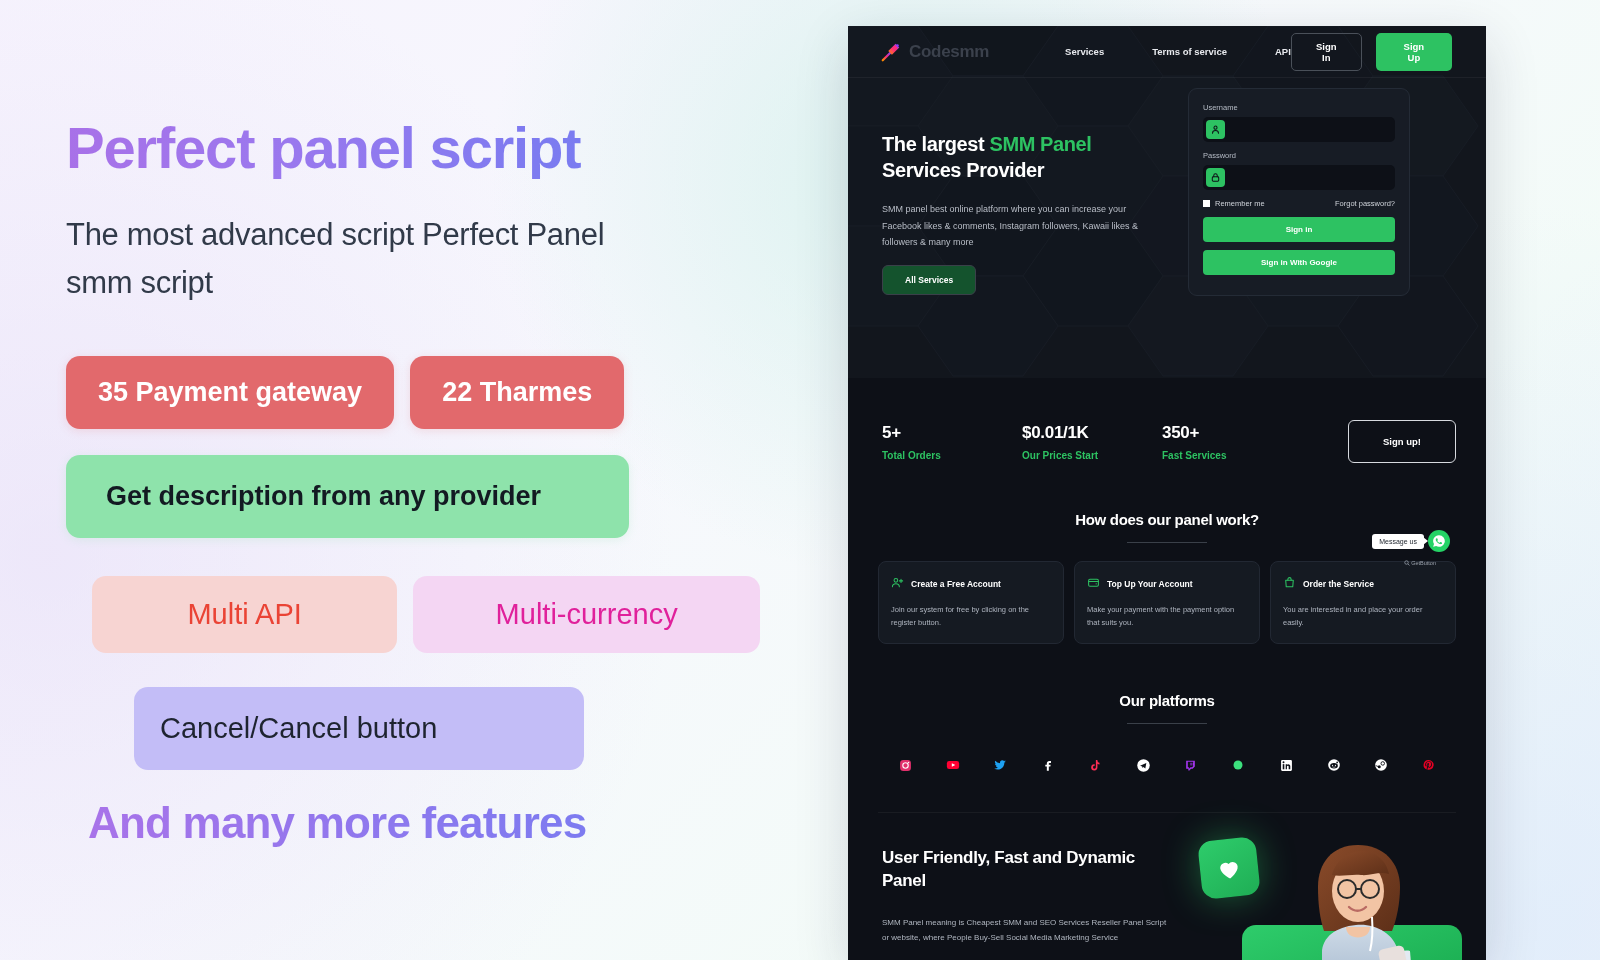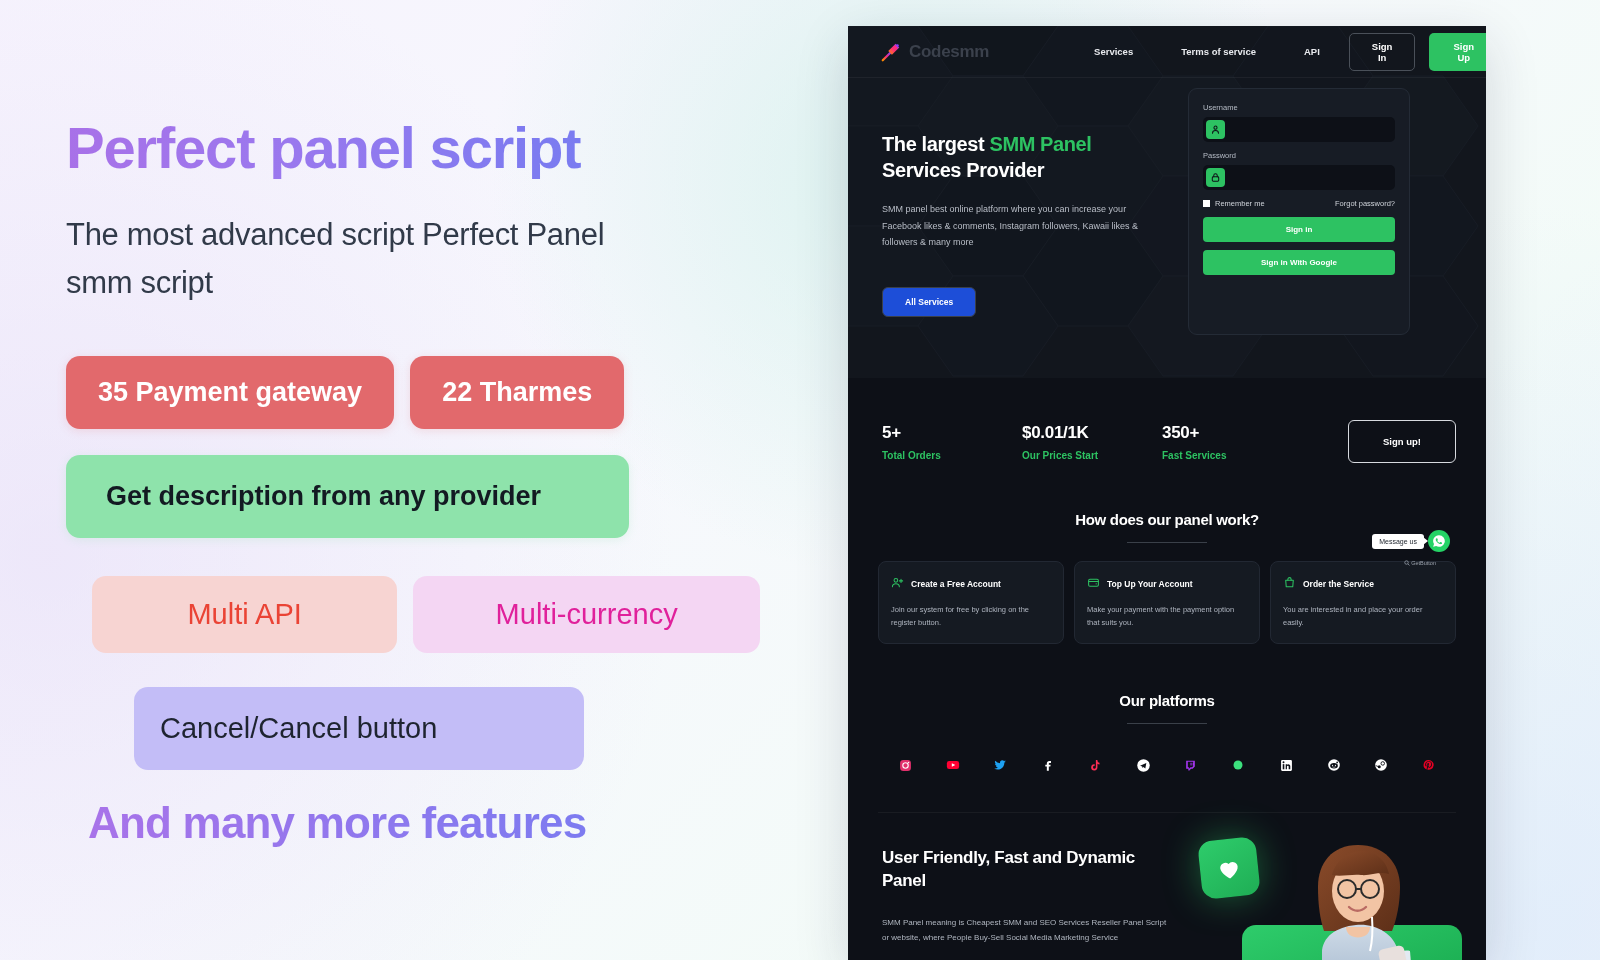--- a/index.html
+++ b/index.html
@@ -131,21 +131,20 @@
     opacity: 0.55;
   }
   .navbar {
     position: relative;
     z-index: 3;
     height: 52px;
     display: flex;
     align-items: center;
     padding: 0 34px 0 32px;
     border-bottom: 1px solid rgba(255,255,255,0.05);
-    gap: 29px;
   }
   .logo { display: flex; align-items: center; gap: 7px; }
   .logo-mark { width: 22px; height: 22px; display: block; }
   .logo-text {
     font-size: 17px;
     font-weight: 700;
     color: #3b414c;
     letter-spacing: -0.3px;
   }
   .nav-links { display: flex; align-items: center; gap: 48px; margin-left: 76px; }
@@ -196,39 +195,39 @@
   }
   .hero-h1 .accent { color: #2dc262; }
   .hero-p {
     margin-top: 18px;
     font-size: 9px;
     line-height: 1.85;
     color: #b9bec7;
     max-width: 262px;
   }
   .btn-allservices {
-    margin-top: 36px;
+    margin-top: 14px;
     border: 1px solid #3a4049;
-    background: #1d4ed8;
+    background: #14532d;
     border-radius: 6px;
     color: #ffffff;
     font-size: 8.5px;
     font-weight: 700;
     padding: 9px 22px;
     cursor: pointer;
     font-family: inherit;
   }
   .login-card {
     width: 222px;
     background: #171c25;
     border: 1px solid #242b36;
     border-radius: 9px;
     padding: 14px 14px 15px 14px;
     margin-top: -36px;
-    height: 247px;
+    height: 208px;
   }
   .field-label {
     font-size: 7.5px;
     color: #b6bcc6;
     margin-bottom: 5px;
     display: block;
   }
   .field {
     display: flex;
     align-items: center;

